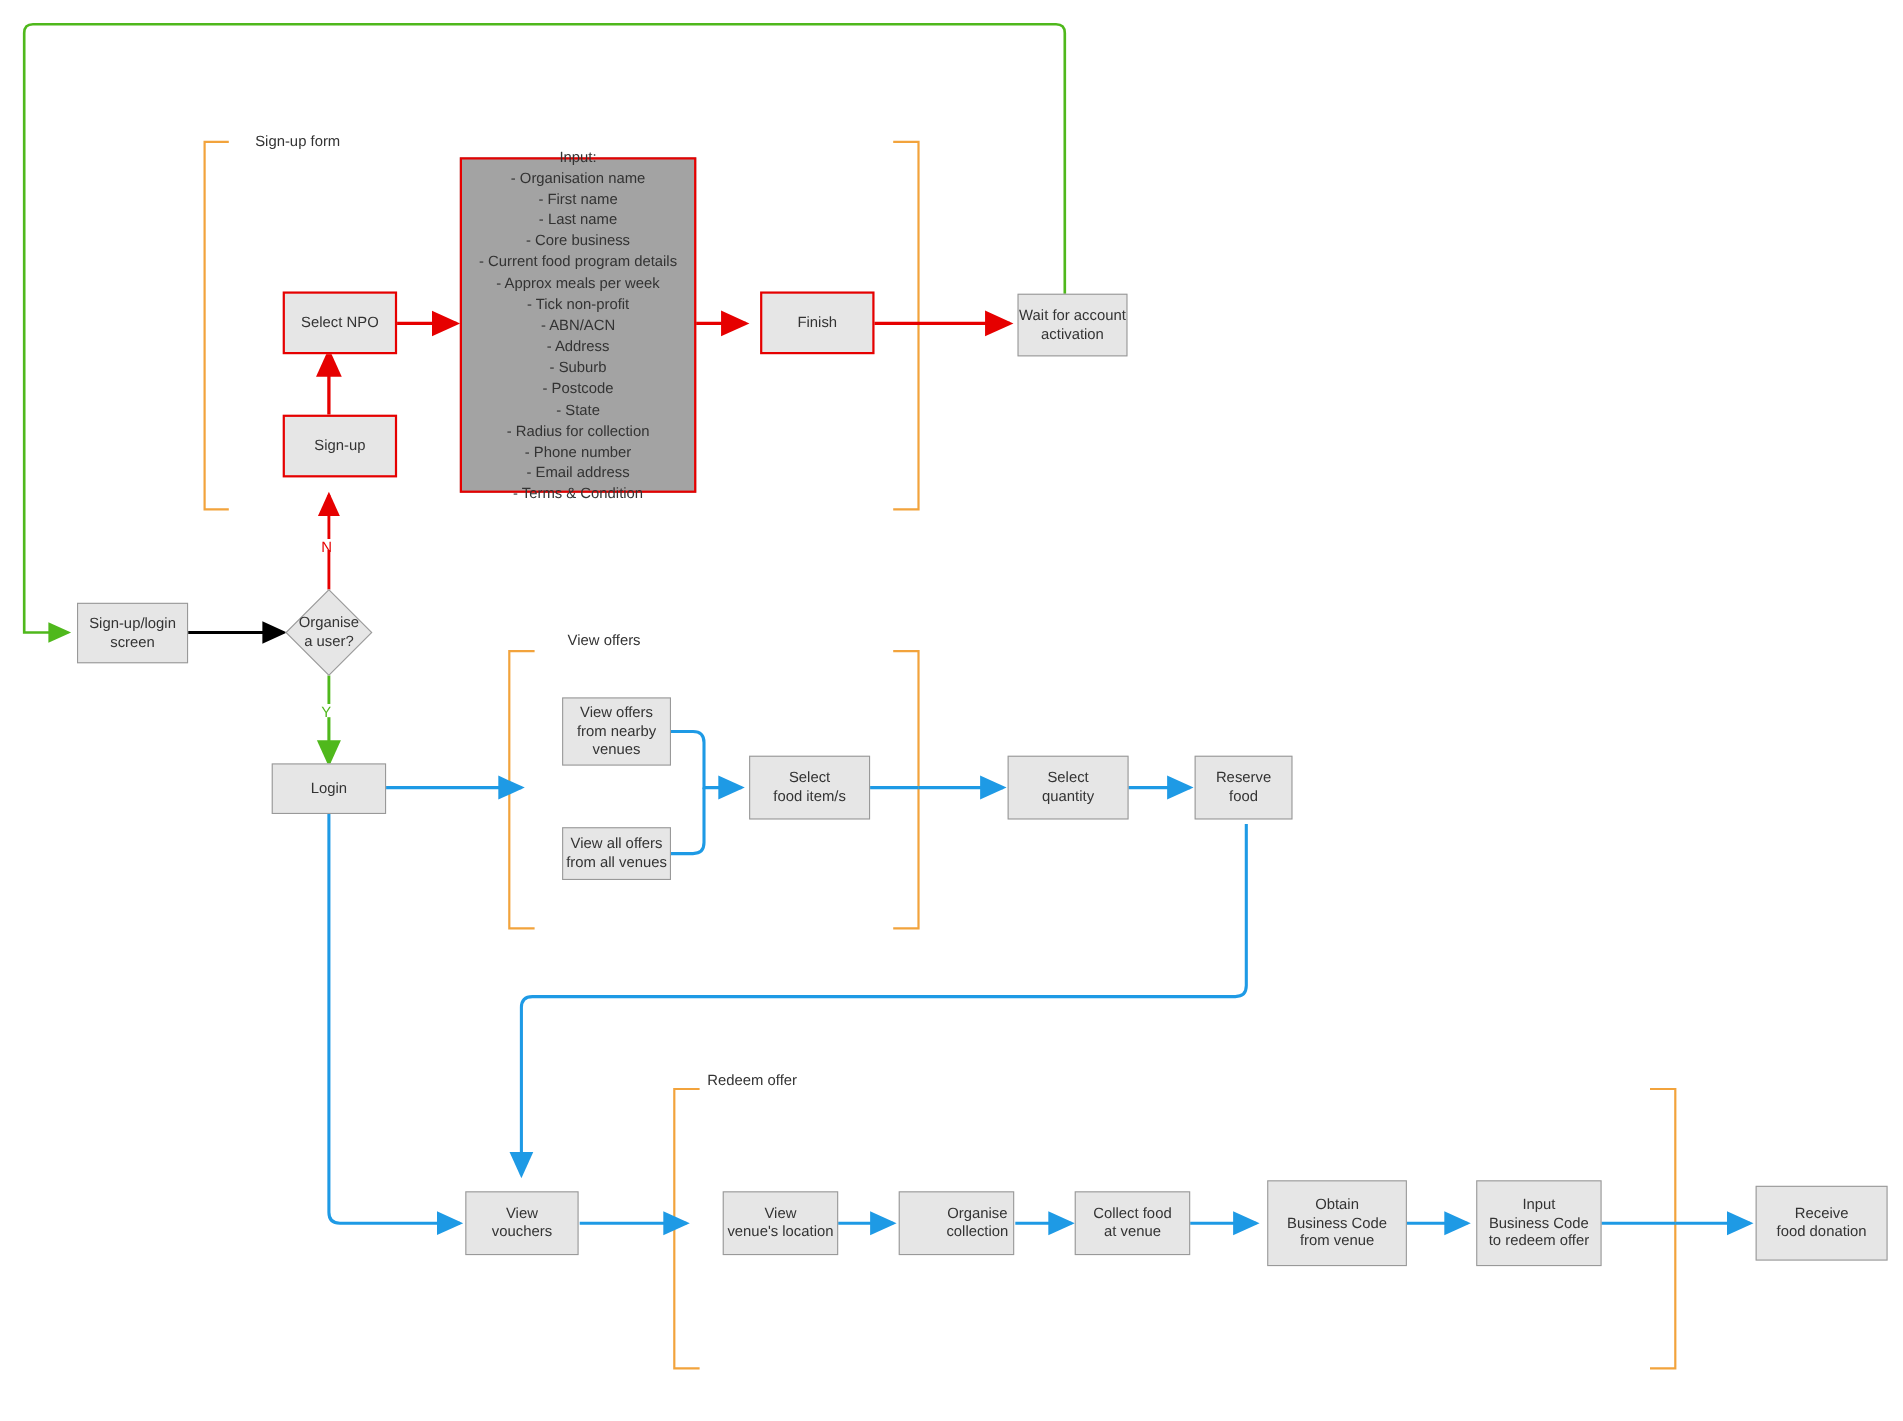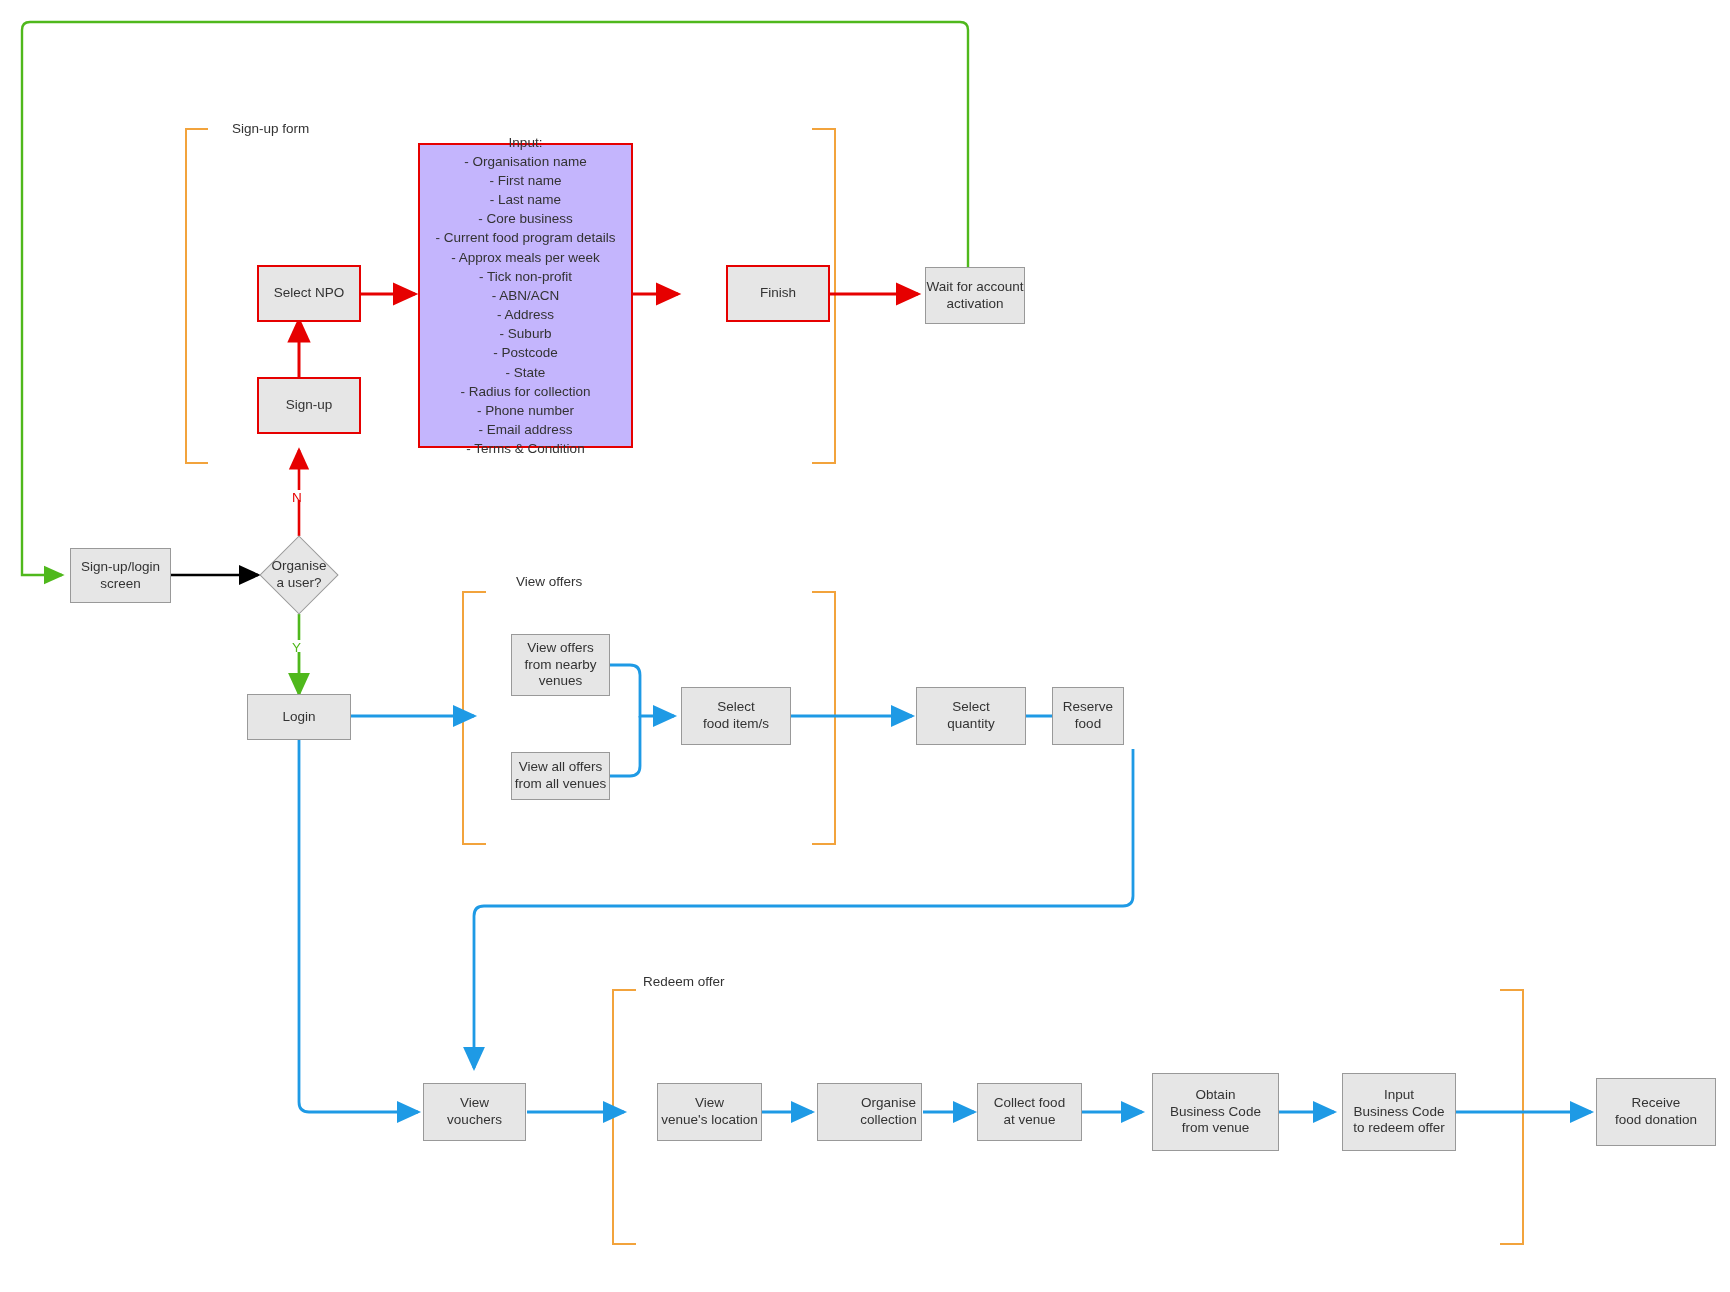--- a/index.html
+++ b/index.html
@@ -7,21 +7,21 @@
   #canvas{position:relative;width:1730px;height:1292px;background:#ffffff;overflow:hidden;}
   svg.layer{position:absolute;left:0;top:0;width:1730px;height:1292px;}
   .node{position:absolute;box-sizing:border-box;background:#e6e6e6;border:1px solid #999999;
         display:flex;align-items:center;justify-content:center;text-align:center;
         font-size:13.5px;color:#333333;line-height:1.25;white-space:pre-line;}
   .node.red{border:2px solid #e60000;margin-left:10px;}
   .diamond{position:absolute;box-sizing:border-box;background:#e6e6e6;border:1px solid #999999;
         transform:rotate(45deg);}
   .diamond-label{position:absolute;display:flex;align-items:center;justify-content:center;
         text-align:center;font-size:13.5px;color:#333333;line-height:1.25;white-space:pre-line;}
-  .inputbox{position:absolute;box-sizing:border-box;background:#c4b5fd;border:2px solid #e60000;
+  .inputbox{position:absolute;box-sizing:border-box;background:#a3a3a3;border:2px solid #e60000;
         display:flex;align-items:center;justify-content:center;text-align:center;
         font-size:13.5px;color:#333333;line-height:1.42;white-space:pre-line;padding:4px 6px;}
   .grouplabel{position:absolute;font-size:13.5px;color:#333333;white-space:nowrap;}
   .edgelabel{position:absolute;font-size:13.5px;white-space:nowrap;}
   .edgelabel.n{color:#e60000;}
   .edgelabel.y{color:#4fb81c;}
 </style>
 </head>
 <body>
 
@@ -174,21 +174,21 @@
 - ABN/ACN
 - Address
 - Suburb
 - Postcode
 - State
 - Radius for collection
 - Phone number
 - Email address
 - Terms &amp; Condition</div>
 
-  <div class="node red" style="left:716px;top:265px;width:104px;height:57px;">Finish</div>
+  <div class="node red" style="left:681px;top:265px;width:104px;height:57px;">Finish</div>
 
   <div class="node" style="left:925px;top:267px;width:100px;height:57px;">Wait for account
 activation</div>
 
   <div class="node" style="left:70px;top:548px;width:101px;height:55px;">Sign-up/login
 screen</div>
 
   <div class="diamond" style="left:271px;top:547px;width:56px;height:56px;"></div>
   <div class="diamond-label" style="left:256px;top:552px;width:86px;height:46px;">Organise
 a user?</div>
@@ -201,21 +201,21 @@
 
   <div class="node" style="left:511px;top:752px;width:99px;height:48px;">View all offers
 from all venues</div>
 
   <div class="node" style="left:681px;top:687px;width:110px;height:58px;">Select
 food item/s</div>
 
   <div class="node" style="left:916px;top:687px;width:110px;height:58px;">Select
 quantity</div>
 
-  <div class="node" style="left:1052px;top:687px;width:72px;height:58px;text-align:center;">Reserve
+  <div class="node" style="left:1086px;top:687px;width:89px;height:58px;text-align:center;">Reserve
 food</div>
 
   <div class="node" style="left:423px;top:1083px;width:103px;height:58px;">View
 vouchers</div>
 
   <div class="node" style="left:657px;top:1083px;width:105px;height:58px;">View
 venue's location</div>
 
   <div class="node" style="left:817px;top:1083px;width:105px;height:58px;padding-left:38px;">Organise
 collection</div>

